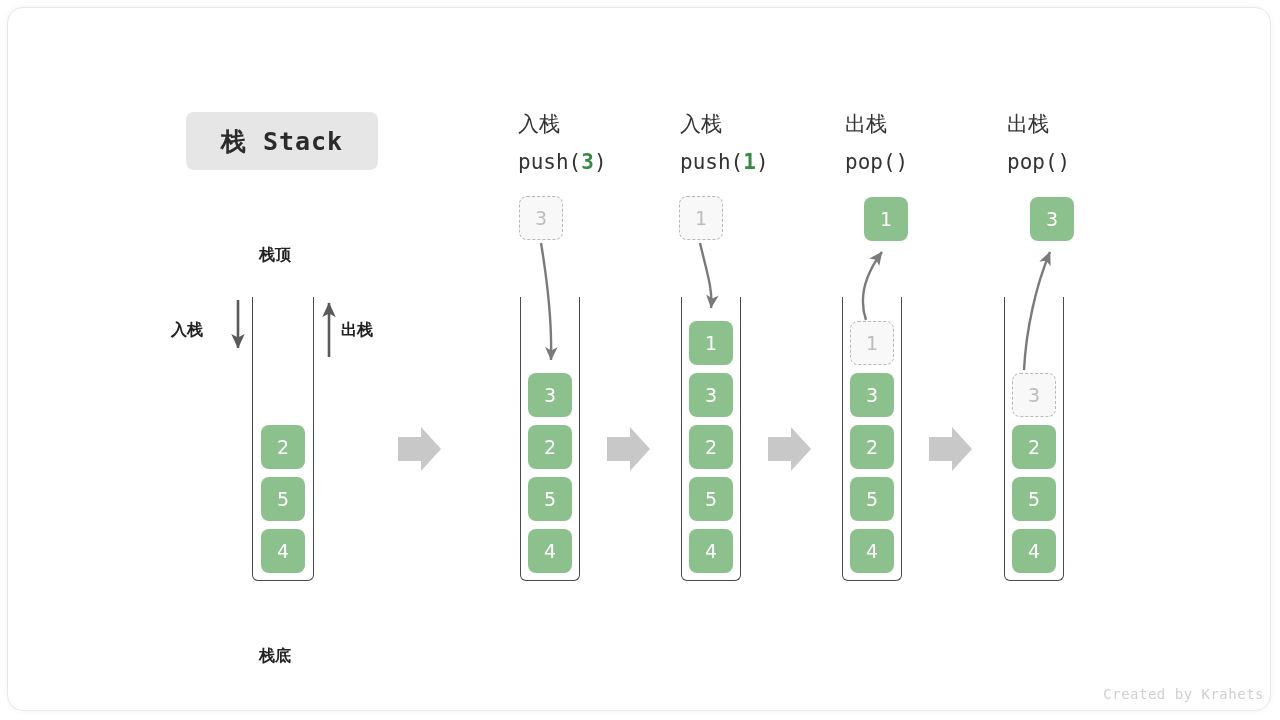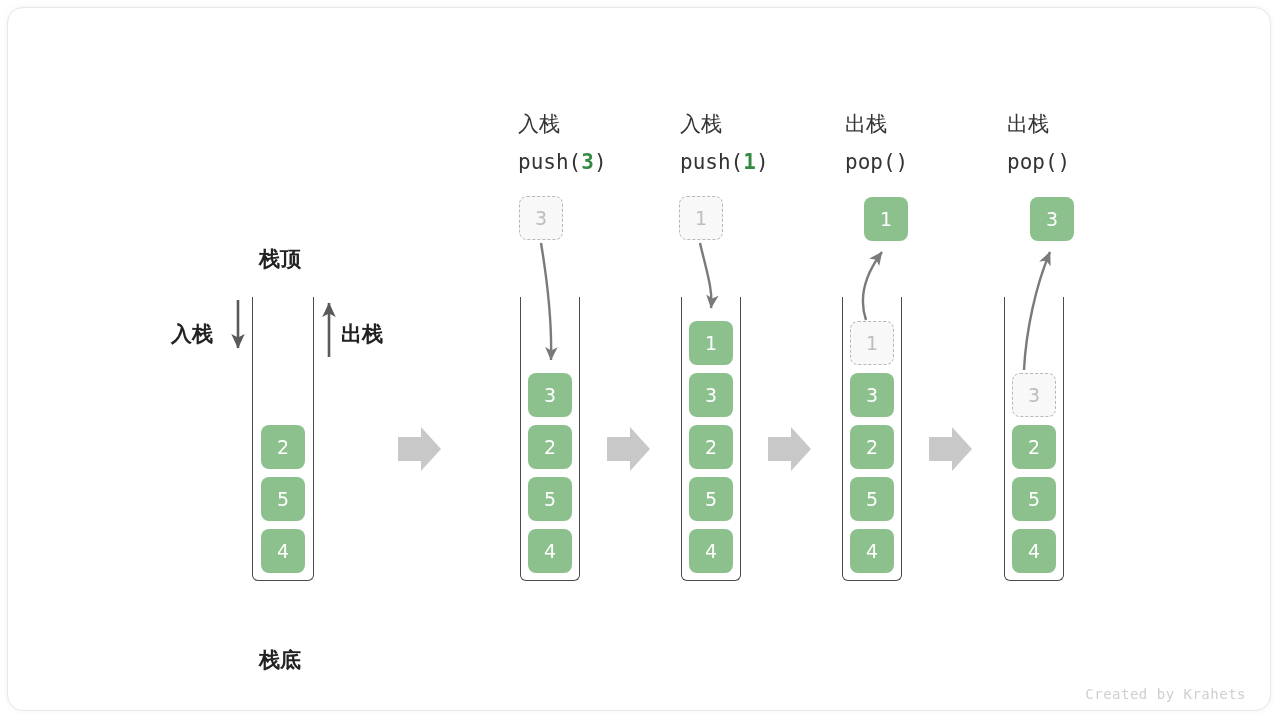--- a/index.html
+++ b/index.html
@@ -49,21 +49,21 @@
     font-size: 25px;
     font-weight: bold;
     letter-spacing: 1px;
   }
 
   
   .cn-label {
     position: absolute;
     font-family: "DejaVu Sans", sans-serif;
     font-weight: bold;
-    font-size: 21px;
+    font-size: 16px;
     color: #222222;
     white-space: nowrap;
   }
 
   .op-label {
     position: absolute;
     font-family: "DejaVu Sans Mono", monospace;
     font-size: 21px;
     color: #333333;
     white-space: nowrap;
@@ -110,21 +110,21 @@
     color: #ffffff;
   }
   .cell.ghost {
     background: #f8f8f8;
     color: #bdbdbd;
     border: 1.5px dashed #b8b8b8;
   }
 
   .footer {
     position: absolute;
-    right: 34px;
+    right: 16px;
     bottom: 18px;
     font-family: "DejaVu Sans Mono", monospace;
     font-size: 14px;
     color: #cfcfcf;
     letter-spacing: 0.5px;
   }
 
   svg.overlay {
     position: absolute;
     left: 0;
@@ -133,20 +133,21 @@
     height: 720px;
     pointer-events: none;
   }
 </style>
 </head>
 <body>
 
 <div id="canvas">
   <div class="card-frame"></div>
 
+  <div class="title-badge">栈 Stack</div>
 
   <div class="cn-label" style="left:259px; top:245px;">栈顶</div>
   <div class="cn-label" style="left:259px; top:646px;">栈底</div>
   <div class="cn-label" style="left:171px; top:320px;">入栈</div>
   <div class="cn-label" style="left:341px; top:320px;">出栈</div>
 
   <div class="stack-box" style="left:252px; top:297px; width:62px; height:284px;"></div>
 
   <div class="cell filled" style="left:261px; top:425px;">2</div>
   <div class="cell filled" style="left:261px; top:477px;">5</div>

